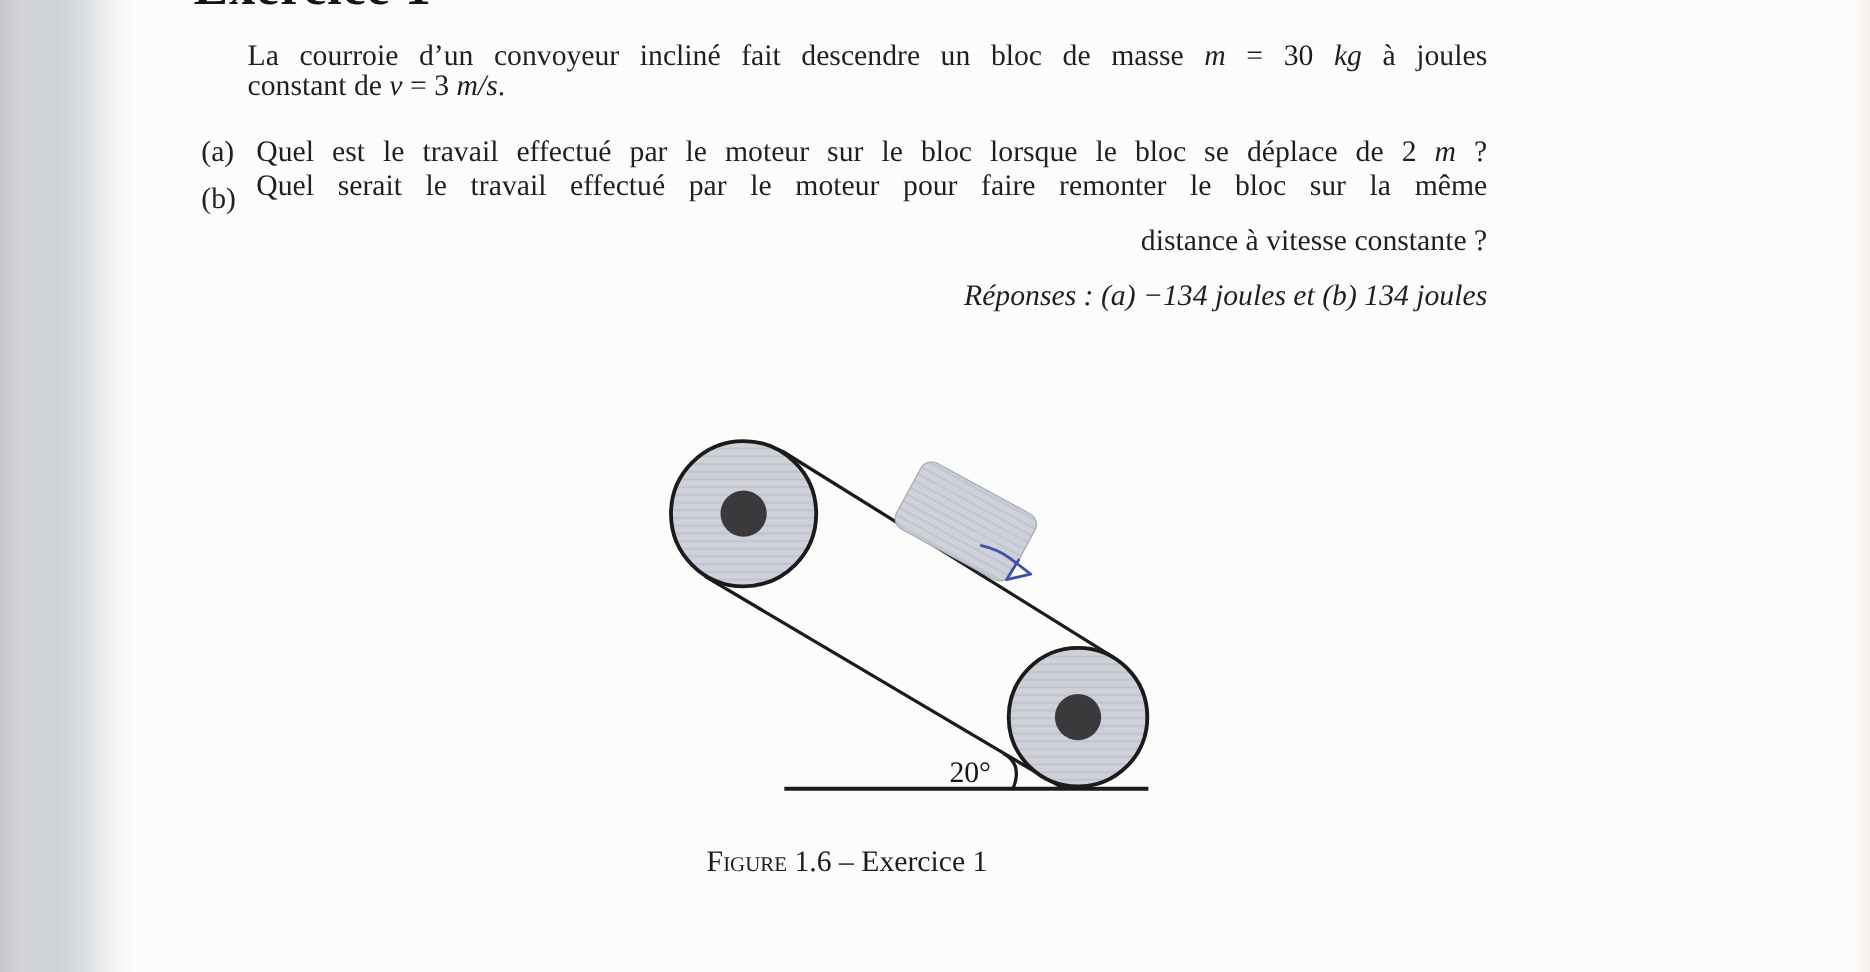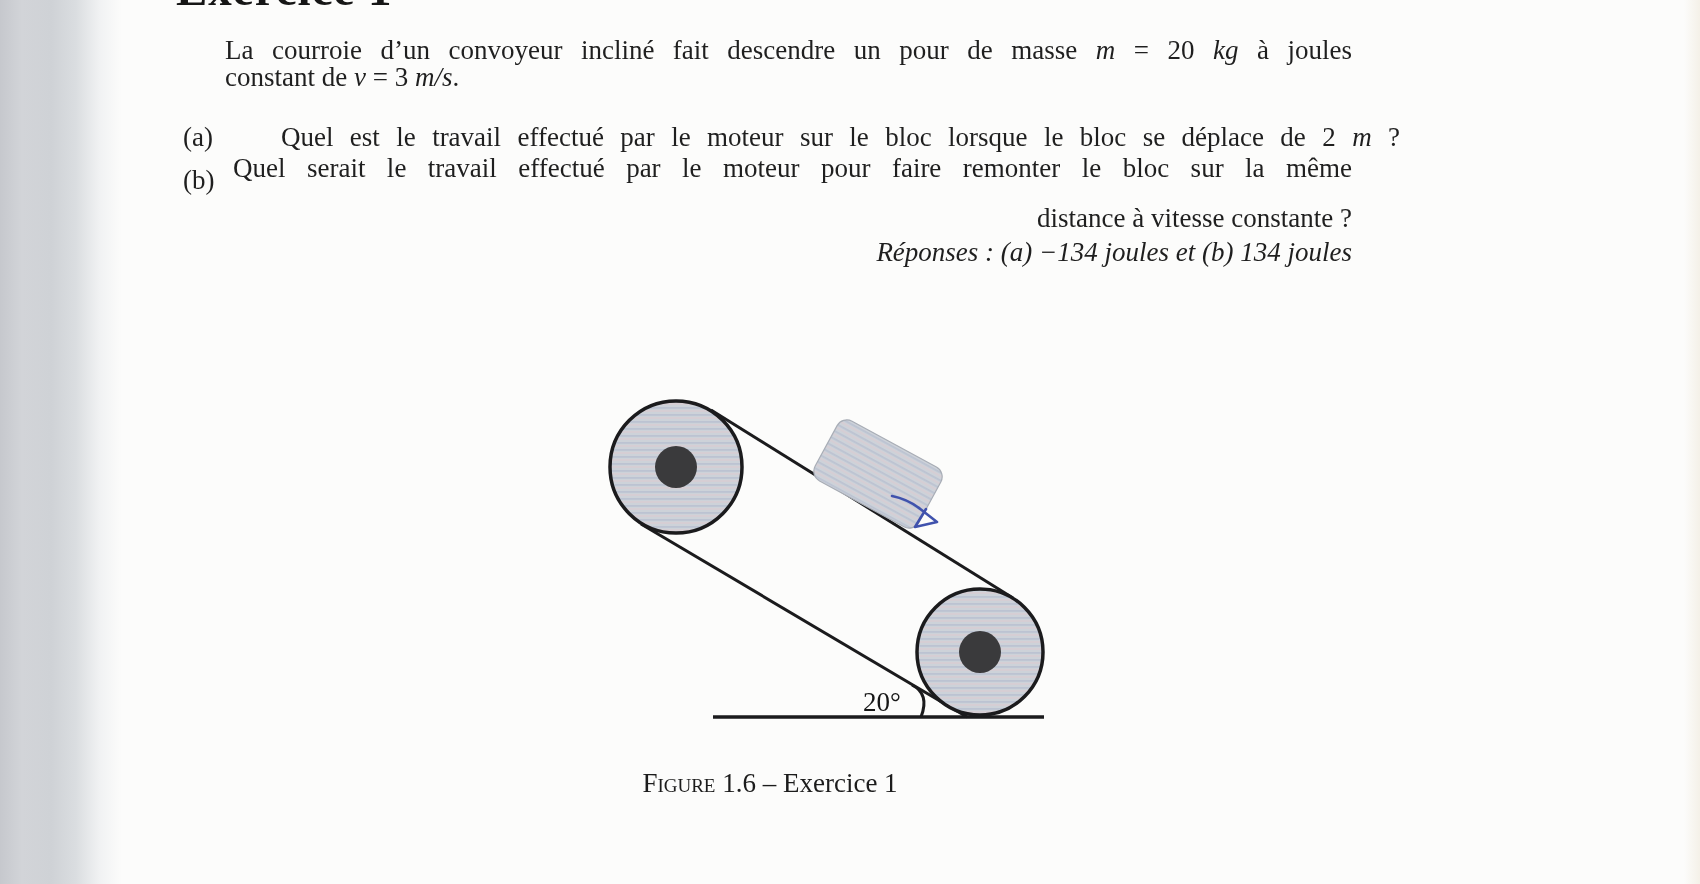--- a/index.html
+++ b/index.html
@@ -38,31 +38,31 @@
 </head>
 <body>
 
 <div class="abs gutter"></div>
 <div class="abs right-edge"></div>
 
 <div class="abs heading-clip">
   <span>Exercice 1</span>
 </div>
 
-<div class="abs textline jline" style="left:181px;top:33px;width:1171px;text-indent:44px;"><span>La courroie d’un convoyeur incliné fait descendre un pour de masse </span><span class="it">m</span><span> = 20 </span><span class="it">kg</span><span> à joules</span></div>
+<div class="abs textline jline" style="left:181px;top:33px;width:1171px;text-indent:44px;"><span>La courroie d’un convoyeur incliné fait descendre un bloc de masse </span><span class="it">m</span><span> = 30 </span><span class="it">kg</span><span> à joules</span></div>
 <div class="abs textline" style="left:181px;top:60px;width:1171px;margin-left:44px;"><span>constant de </span><span class="it">v</span><span> = 3 </span><span class="it">m/s</span><span>.</span></div>
 
 <div class="abs item-label" style="left:183px;top:120px;">(a)</div>
-<div class="abs textline jline" style="left:233px;top:120px;width:1119px;margin-left:48px;"><span>Quel est le travail effectué par le moteur sur le bloc lorsque le bloc se déplace de 2 </span><span class="it">m</span><span> ?</span></div>
+<div class="abs textline jline" style="left:233px;top:120px;width:1119px;"><span>Quel est le travail effectué par le moteur sur le bloc lorsque le bloc se déplace de 2 </span><span class="it">m</span><span> ?</span></div>
 
 <div class="abs item-label" style="left:183px;top:163px;">(b)</div>
 <div class="abs textline jline" style="left:233px;top:151px;width:1119px;"><span>Quel serait le travail effectué par le moteur pour faire remonter le bloc sur la même</span></div>
 <div class="abs textline" style="left:233px;top:201px;width:1119px;text-align:right;"><span>distance à vitesse constante ?</span></div>
 
-<div class="abs answers" style="left:233px;top:235px;width:1119px;text-align:right;">Réponses : (a) −134 joules et (b) 134 joules</div>
+<div class="abs answers" style="left:233px;top:251px;width:1119px;text-align:right;">Réponses : (a) −134 joules et (b) 134 joules</div>
 
 <svg class="abs" style="left:540px;top:350px;" width="580" height="390" viewBox="0 0 580 390">
   <defs>
     <pattern id="stripes" width="8" height="7" patternUnits="userSpaceOnUse">
       <rect width="8" height="7" fill="#cdd2d9"></rect>
       <rect y="1" width="8" height="1.8" fill="#bcc3d2"></rect>
       <rect y="4.2" width="8" height="1.5" fill="#d9cdd3"></rect>
     </pattern>
   </defs>
 

